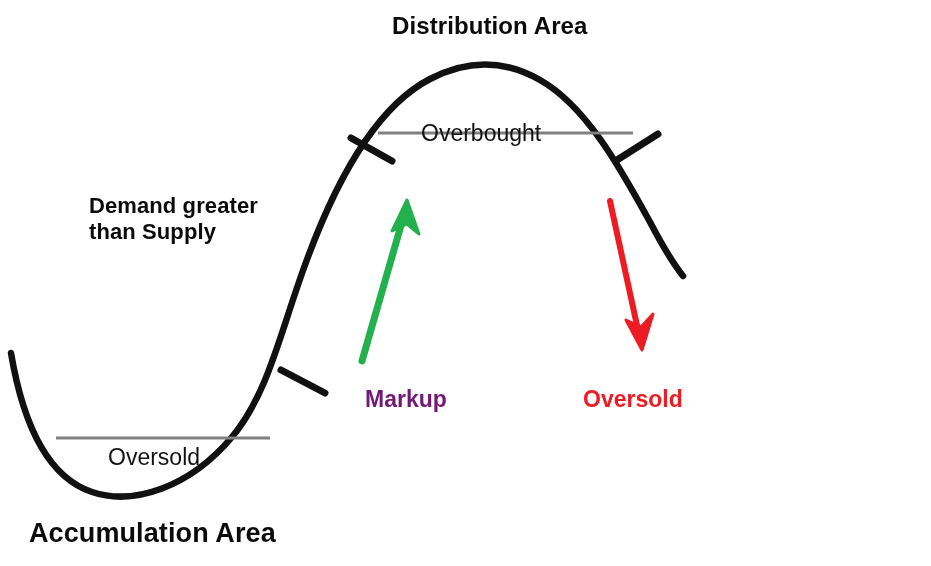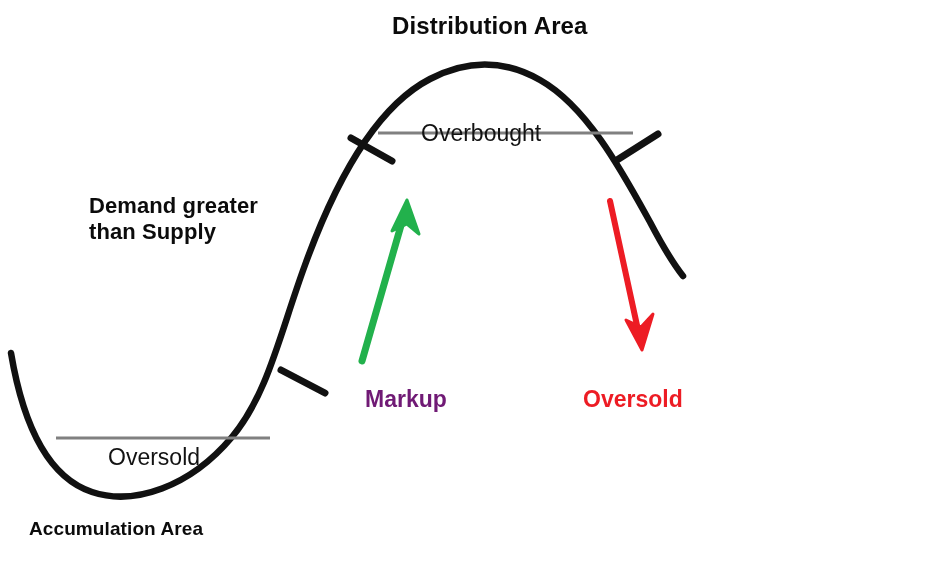--- a/index.html
+++ b/index.html
@@ -39,21 +39,21 @@
   .title-distribution {
     left: 392px;
     top: 12px;
     font-size: 24px;
     font-weight: bold;
     letter-spacing: 0.1px;
   }
   .title-accumulation {
     left: 29px;
     top: 518px;
-    font-size: 19px;
+    font-size: 27px;
     font-weight: bold;
     letter-spacing: 0.1px;
   }
   .note-demand {
     left: 89px;
     top: 193px;
     font-size: 22px;
     font-weight: bold;
     letter-spacing: 0.1px;
   }

